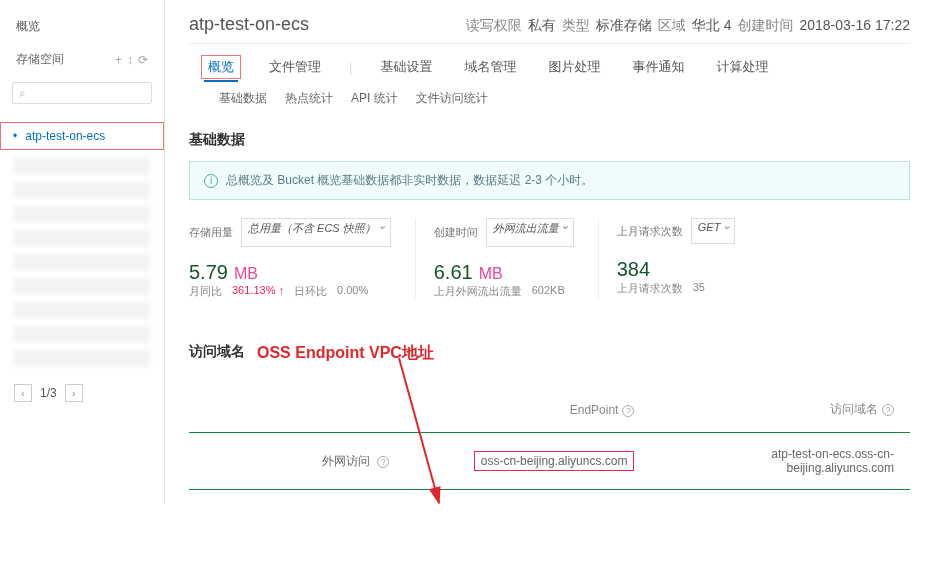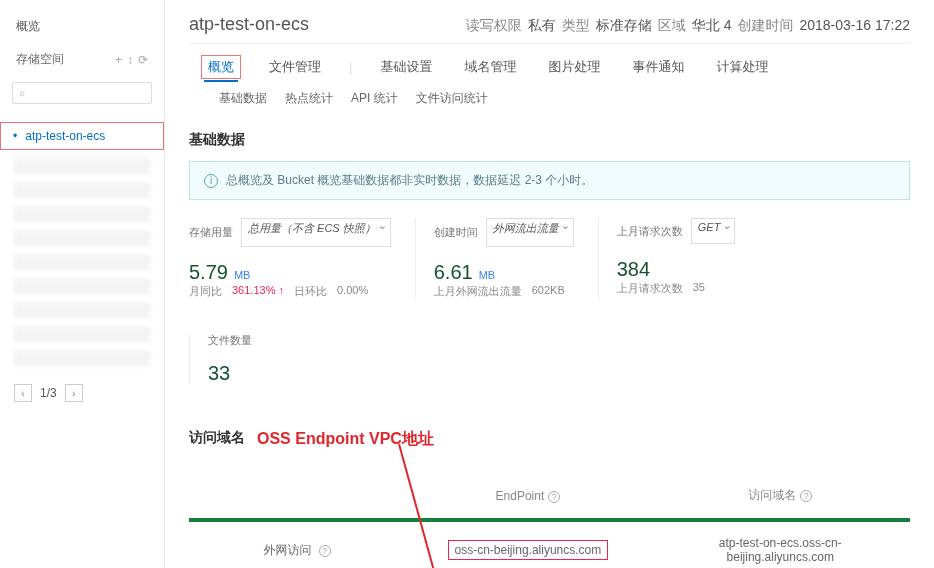--- a/index.html
+++ b/index.html
@@ -35,27 +35,27 @@
     .stats { display: flex; gap: 24px; flex-wrap: wrap; text-align: center; }
     .stat { min-width: 150px; padding: 0 0 10px 0; }
     .stat .card-border { border-left: 1px solid #eee; padding-left: 18px; height: 100%; }
     .stat:first-child .card-border { border-left: none; padding-left: 0; }
     .stat-head { display: flex; align-items: center; gap: 8px; }
     .stat-head-label { font-size: 11px; color: #777; }
     .stat-select { font-size: 11px; color: #555; border: 1px solid #ddd; padding: 2px 14px 10px 6px; position: relative; white-space: nowrap; cursor: pointer; font-style: italic; }
     .stat-select::after { content: "⌄"; position: absolute; right: 3px; top: 0; color: #888; }
     .stat-value { display: flex; align-items: baseline; gap: 6px; margin-top: 14px; }
     .stat-num { font-size: 20px; color: #14532d; font-weight: 300; }
-    .stat-unit { font-size: 11px; color: #3b82f6; }
+    .stat-unit { font-size: 16px; color: #ec4899; }
     .stat-foot { font-size: 11px; color: #888; display: flex; gap: 10px; }
     .up { color: #e25; }
     .domain-head { display: flex; align-items: center; gap: 12px; margin: 24px 0 4px; }
     .annot { color: #e0262a; font-weight: 700; font-size: 16px; }
     .domain-table { width: 100%; border-collapse: collapse; margin-top: 14px; }
-    .domain-table th, .domain-table td { text-align: center; padding: 14px 16px; border-bottom: 4px solid #15803d; font-size: 12px; color: #666; font-weight: 400; }
+    .domain-table th, .domain-table td { text-align: right; padding: 14px 16px; border-bottom: 1px solid #15803d; font-size: 12px; color: #666; font-weight: 400; }
     .domain-table th { color: #888; }
     .help { display: inline-flex; width: 12px; height: 12px; border: 1px solid #aaa; border-radius: 50%; align-items: center; justify-content: center; font-size: 9px; color: #aaa; margin-left: 4px; }
     .red-box { border: 1px solid #e25; padding: 2px 6px; display: inline-block; }
     .arrow-svg { position: absolute; pointer-events: none; }
     .arrow-wrap { position: relative; }
     .col-ep { width: 34%; }
     .col-domain { width: 36%; }
   </style>
 </head>
 <body>
@@ -183,30 +183,20 @@
         <div class="stat-value">
           <span class="stat-num">384</span>
         </div>
         <div class="stat-foot">
           <span>上月请求次数</span>
           <span>35</span>
         </div>
       </div>
         </div>
 
-      <div class="stat">
-          <div class="card-border">
-        <div class="stat-head">
-          <span class="stat-head-label">文件数量</span>
-        </div>
-        <div class="stat-value">
-          <span class="stat-num">33</span>
-        </div>
-      </div>
-        </div>
     </div>
 
     <div class="arrow-wrap">
       <div class="domain-head">
         <h2 class="section-title">访问域名</h2>
         <span class="annot">OSS Endpoint VPC地址</span>
       </div>
       <svg class="arrow-svg" width="260" height="180" style="left:190px; top:10px;">
         <defs>
             <marker id="ah" markerWidth="10" markerHeight="10" refX="8" refY="3" orient="auto">

